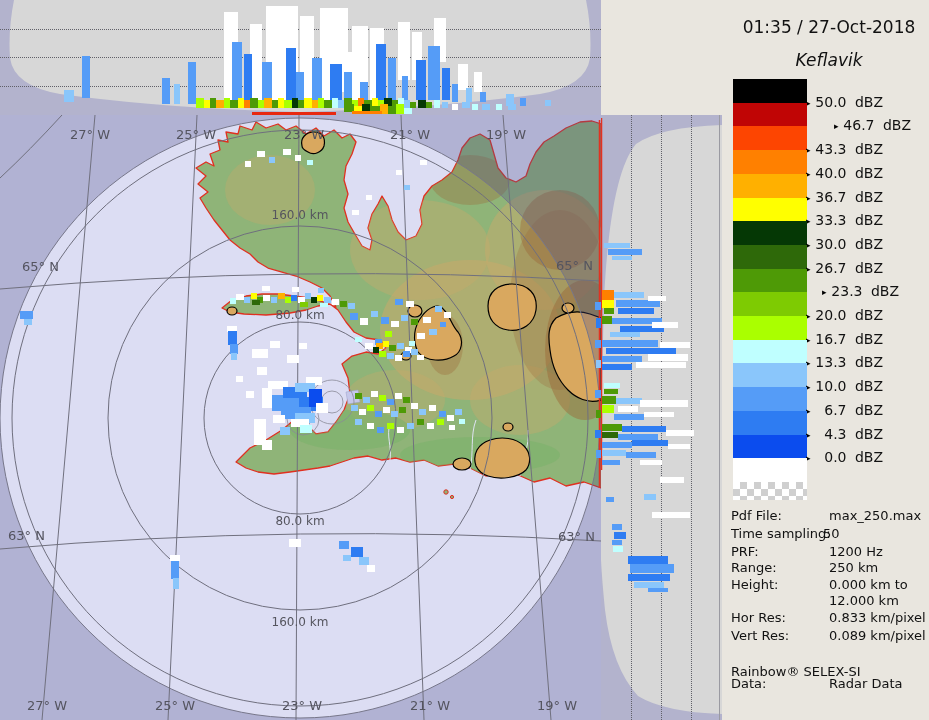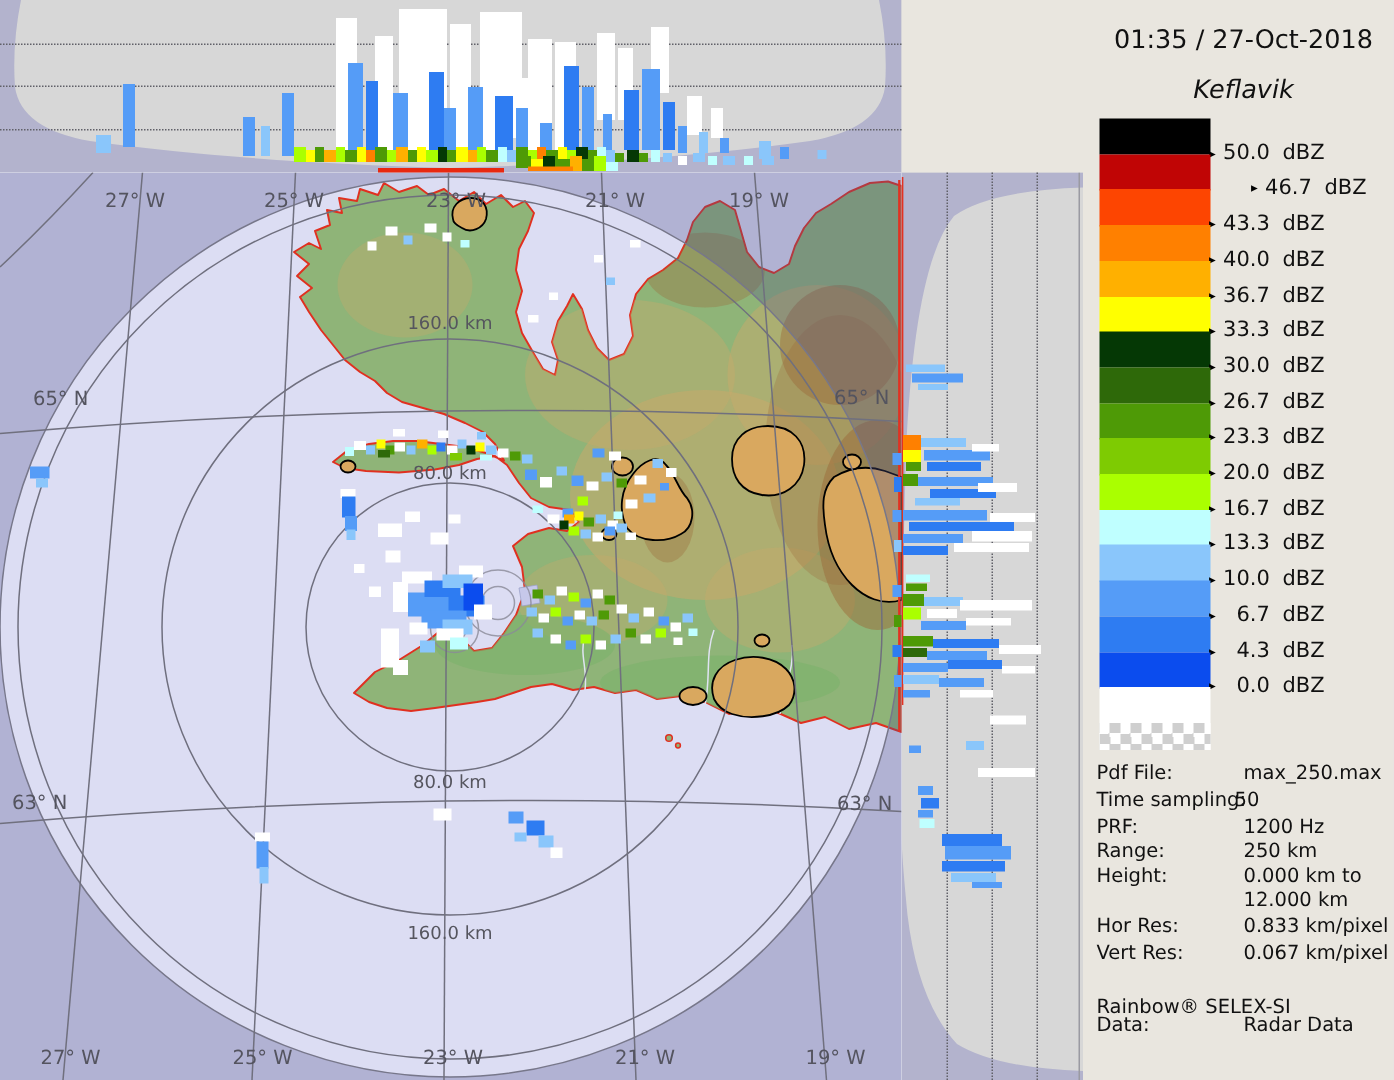--- a/index.html
+++ b/index.html
@@ -479,21 +479,21 @@
         <div class="legend-label" style="top: 164.8px;"><span class="arrow">▸</span><span class="num">40.0</span><span class="unit"> dBZ</span></div>
         <div class="legend-swatch" style="top: 173.8px; height: 24.3px; background: rgb(255, 176, 0);"></div>
         <div class="legend-label" style="top: 188.5px;"><span class="arrow">▸</span><span class="num">36.7</span><span class="unit"> dBZ</span></div>
         <div class="legend-swatch" style="top: 197.5px; height: 24.3px; background: rgb(255, 255, 0);"></div>
         <div class="legend-label" style="top: 212.2px;"><span class="arrow">▸</span><span class="num">33.3</span><span class="unit"> dBZ</span></div>
         <div class="legend-swatch" style="top: 221.2px; height: 24.3px; background: rgb(5, 56, 5);"></div>
         <div class="legend-label" style="top: 235.9px;"><span class="arrow">▸</span><span class="num">30.0</span><span class="unit"> dBZ</span></div>
         <div class="legend-swatch" style="top: 244.9px; height: 24.3px; background: rgb(46, 105, 9);"></div>
         <div class="legend-label" style="top: 259.6px;"><span class="arrow">▸</span><span class="num">26.7</span><span class="unit"> dBZ</span></div>
         <div class="legend-swatch" style="top: 268.6px; height: 24.3px; background: rgb(78, 154, 6);"></div>
-        <div class="legend-label" style="top: 283.3px;"><span class="arrow">▸</span><span class="num">23.3</span><span class="unit"> dBZ</span></div>
+        <div class="legend-label" style="top: 283.3px; margin-left: 16px;"><span class="arrow">▸</span><span class="num">23.3</span><span class="unit"> dBZ</span></div>
         <div class="legend-swatch" style="top: 292.3px; height: 24.3px; background: rgb(126, 203, 2);"></div>
         <div class="legend-label" style="top: 307px;"><span class="arrow">▸</span><span class="num">20.0</span><span class="unit"> dBZ</span></div>
         <div class="legend-swatch" style="top: 316px; height: 24.3px; background: rgb(170, 255, 0);"></div>
         <div class="legend-label" style="top: 330.7px;"><span class="arrow">▸</span><span class="num">16.7</span><span class="unit"> dBZ</span></div>
         <div class="legend-swatch" style="top: 339.7px; height: 24.3px; background: rgb(191, 255, 255);"></div>
         <div class="legend-label" style="top: 354.4px;"><span class="arrow">▸</span><span class="num">13.3</span><span class="unit"> dBZ</span></div>
         <div class="legend-swatch" style="top: 363.4px; height: 24.3px; background: rgb(138, 198, 251);"></div>
         <div class="legend-label" style="top: 378.1px;"><span class="arrow">▸</span><span class="num">10.0</span><span class="unit"> dBZ</span></div>
         <div class="legend-swatch" style="top: 387.1px; height: 24.3px; background: rgb(85, 156, 247);"></div>
         <div class="legend-label" style="top: 401.8px;"><span class="arrow">▸</span><span class="num">6.7</span><span class="unit"> dBZ</span></div>
@@ -530,21 +530,21 @@
         <div class="meta-row" style="top: 593px;">
           <div class="meta-label"></div>
           <div class="meta-value">12.000 km</div>
         </div>
         <div class="meta-row" style="top: 610px;">
           <div class="meta-label">Hor Res:</div>
           <div class="meta-value">0.833 km/pixel</div>
         </div>
         <div class="meta-row" style="top: 628px;">
           <div class="meta-label">Vert Res:</div>
-          <div class="meta-value">0.067 km/pixel</div>
+          <div class="meta-value">0.089 km/pixel</div>
         </div>
         <div class="meta-row" style="top: 676px;">
           <div class="meta-label">Data:</div>
           <div class="meta-value">Radar Data</div>
         </div>
       </div>
     <div id="rainbow-footer" style="top:664px;">Rainbow® SELEX-SI</div>
   </div>
 </div>
 

